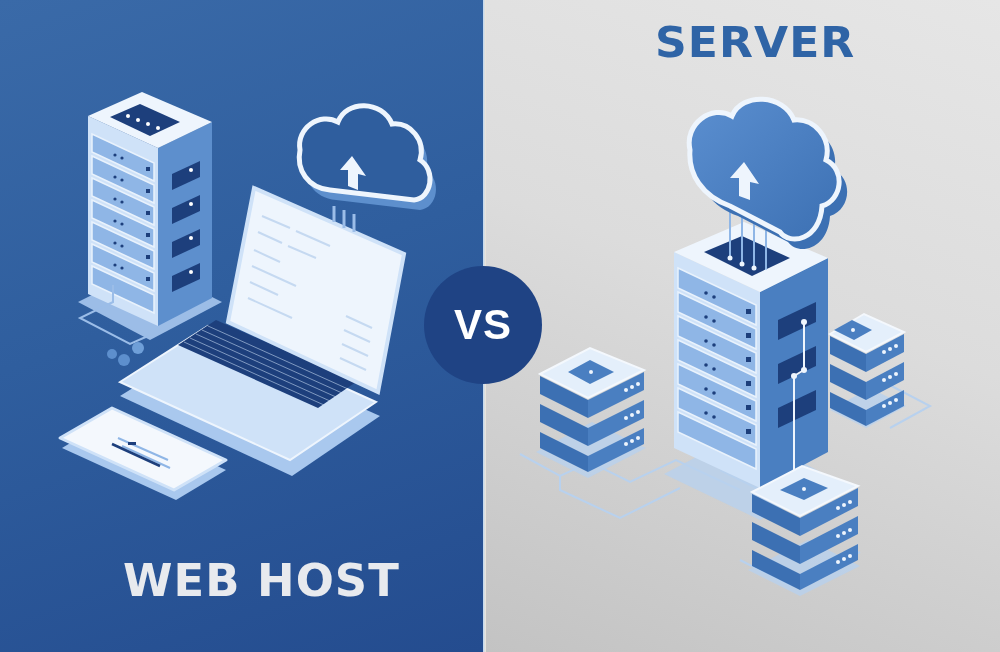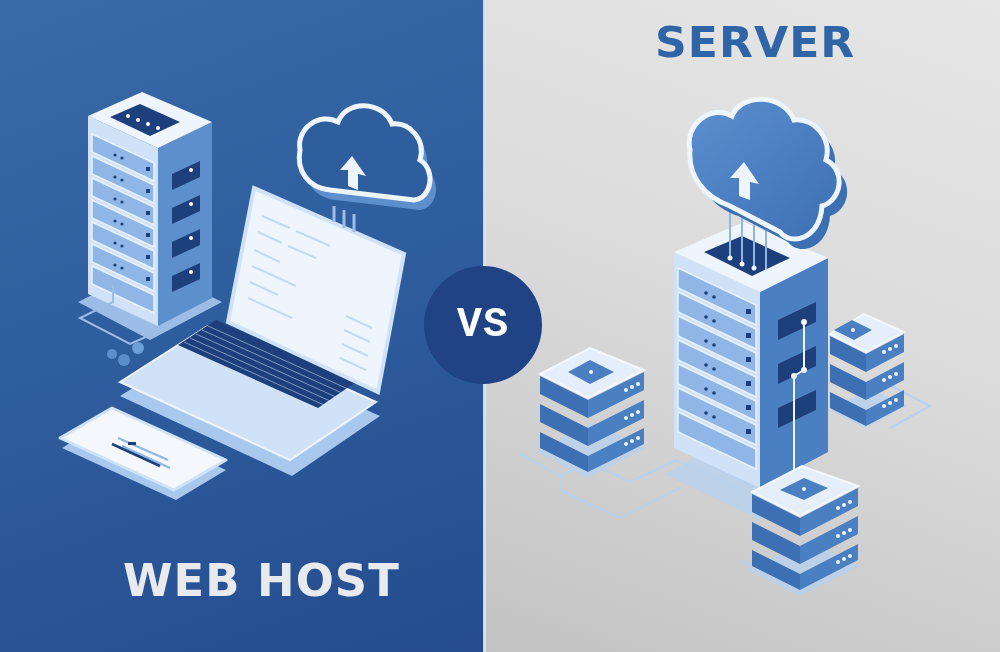--- a/index.html
+++ b/index.html
@@ -5,21 +5,21 @@
     html, body { margin: 0; padding: 0; }
     body { width: 1000px; height: 652px; overflow: hidden; position: relative; font-family: "DejaVu Sans", sans-serif; }
     .panel { position: absolute; top: 0; height: 652px; }
     .left-panel { left: 0; width: 483px; background: linear-gradient(160deg, #3a6aa8 0%, #2f5e9e 45%, #244c8f 100%); }
     .divider { position: absolute; left: 483px; top: 0; width: 3px; height: 652px; background: linear-gradient(90deg, #bcd6f2, #f1e6d6); }
     .right-panel { left: 486px; width: 514px; background: linear-gradient(200deg, #e6e6e6 0%, #dcdcdc 45%, #c3c3c3 100%); }
     .title { position: absolute; font-weight: bold; letter-spacing: 1px; font-family: "DejaVu Sans", sans-serif; white-space: nowrap; }
     .server-title { left: 655px; top: 18px; font-size: 42px; color: #2f64a6; transform: scaleX(1.05); transform-origin: left top; }
     .webhost-title { left: 123px; top: 555px; font-size: 44px; color: #e8eaee; transform: scaleX(1.02); transform-origin: left top; }
     .vs-badge { position: absolute; left: 424px; top: 266px; width: 118px; height: 118px; border-radius: 50%; background: #1f4384; display: flex; align-items: center; justify-content: center; }
-    .vs-badge span { color: #ffffff; font-size: 42px; font-weight: bold; letter-spacing: 1px; font-family: Liberation Mono, monospace; }
+    .vs-badge span { color: #ffffff; font-size: 42px; font-weight: bold; letter-spacing: 1px; font-family: Liberation Sans, sans-serif; }
     svg.art { position: absolute; left: 0; top: 0; }
   </style>
 </head>
 <body>
 
 <div class="panel left-panel"></div>
 <div class="divider"></div>
 <div class="panel right-panel"></div>
 
 <svg class="art" width="1000" height="652" viewBox="0 0 1000 652">

